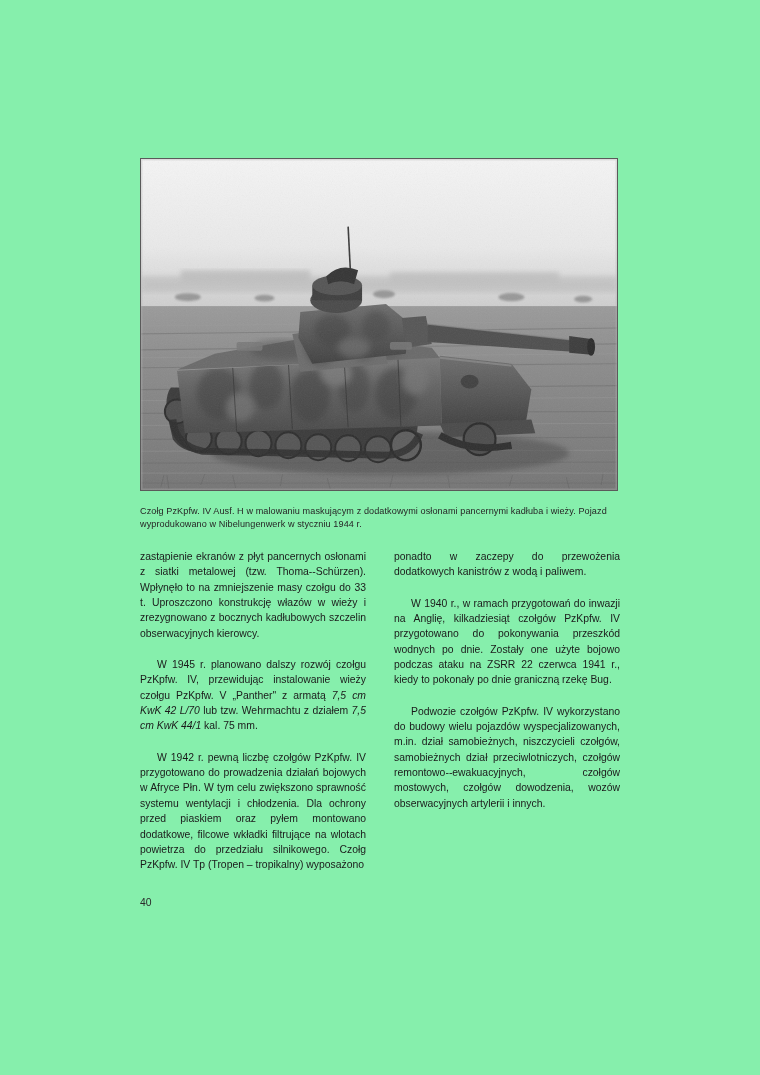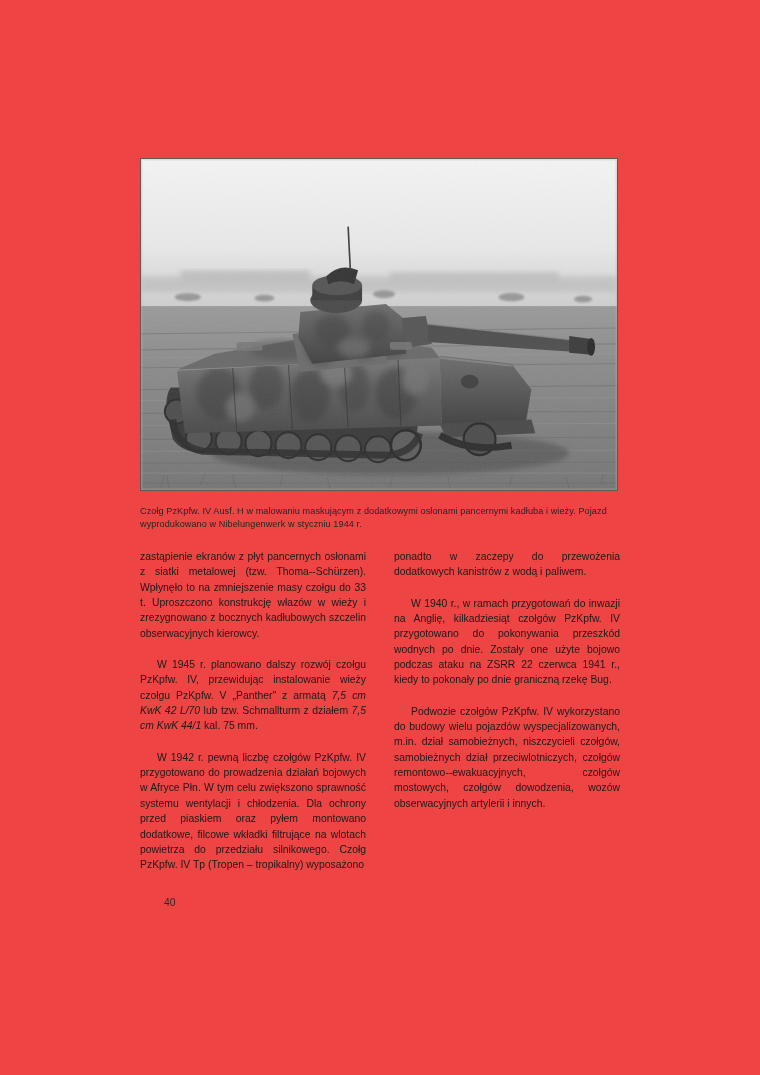--- a/index.html
+++ b/index.html
@@ -14,21 +14,21 @@
     font-family: "Liberation Sans", sans-serif;
     color: #1c1c1c;
     overflow: hidden;
   }
 
   .page {
     position: absolute;
     left: 0; top: 0;
     width: 760px;
     height: 1075px;
-    background: #ef4444;
+    background: #86efac;
   }
 
   
   .figure {
     position: absolute;
     left: 140px;
     top: 158px;
     width: 478px;
     height: 333px;
   }
@@ -96,21 +96,20 @@
   }
 
   
   .folio {
     position: absolute;
     left: 140px;
     top: 896px;
     font-size: 10.4px;
     line-height: 13px;
     color: #2a2a2a;
-    margin-left: 24px;
   }
 </style>
 </head>
 <body>
 
 <div class="page">
 
   <div class="figure">
     <div class="photo-frame">
       <svg class="photo-svg" viewBox="0 0 478 333" preserveAspectRatio="none">
@@ -292,21 +291,21 @@
         <rect x="0" y="0" width="478" height="333" fill="none" stroke="#b5b5b5" stroke-width="3" opacity="0.35"></rect>
       </svg>
     </div>
   </div>
 
   <div class="caption">Czołg PzKpfw. IV Ausf. H w malowaniu maskującym z dodatkowymi osłonami pancernymi kadłuba i wieży. Pojazd wyprodukowano w Nibelungenwerk w styczniu 1944 r.</div>
 
   <div class="columns">
     <div class="col col-left">
         <p><span>zastąpienie ekranów z płyt pancernych osłonami z siatki metalowej (tzw. Thoma-</span><span>-Schürzen). Wpłynęło to na zmniejszenie masy czołgu do 33 t. Uproszczono konstrukcję włazów w wieży i zrezygnowano z bocznych kadłubowych szczelin obserwacyjnych kierowcy.</span></p>
-        <p class="indent"><span>W 1945 r. planowano dalszy rozwój czołgu PzKpfw. IV, przewidując instalowanie wieży czołgu PzKpfw. V „Panther" z armatą </span><i>7,5 cm KwK 42 L/70</i><span> lub tzw. Schmallturm z działem </span><i>7,5 cm KwK 44/1</i><span> kal. 75 mm.</span></p>
+        <p class="indent"><span>W 1945 r. planowano dalszy rozwój czołgu PzKpfw. IV, przewidując instalowanie wieży czołgu PzKpfw. V „Panther" z armatą </span><i>7,5 cm KwK 42 L/70</i><span> lub tzw. Wehrmachtu z działem </span><i>7,5 cm KwK 44/1</i><span> kal. 75 mm.</span></p>
         <p class="indent"><span>W 1942 r. pewną liczbę czołgów PzKpfw. IV przygotowano do prowadzenia działań bojowych w Afryce Płn. W tym celu zwiększono sprawność systemu wentylacji i chłodzenia. Dla ochrony przed piaskiem oraz pyłem montowano dodatkowe, filcowe wkładki filtrujące na wlotach powietrza do przedziału silnikowego. Czołg </span><b>PzKpfw. IV Tp</b><span> (Tropen – tropikalny) wyposażono</span></p>
       </div>
     <div class="col col-right">
         <p><span>ponadto w zaczepy do przewożenia dodatkowych kanistrów z wodą i paliwem.</span></p>
         <p class="indent"><span>W 1940 r., w ramach przygotowań do inwazji na Anglię, kilkadziesiąt czołgów PzKpfw. IV przygotowano do pokonywania przeszkód wodnych po dnie. Zostały one użyte bojowo podczas ataku na ZSRR 22 czerwca 1941 r., kiedy to pokonały po dnie graniczną rzekę Bug.</span></p>
         <p class="indent"><span>Podwozie czołgów PzKpfw. IV wykorzystano do budowy wielu pojazdów wyspecjalizowanych, m.in. dział samobieżnych, niszczycieli czołgów, samobieżnych dział przeciwlotniczych, czołgów remontowo-</span><span>-ewakuacyjnych, czołgów mostowych, czołgów dowodzenia, wozów obserwacyjnych artylerii i innych.</span></p>
       </div>
   </div>
 
   <div class="folio">40</div>

